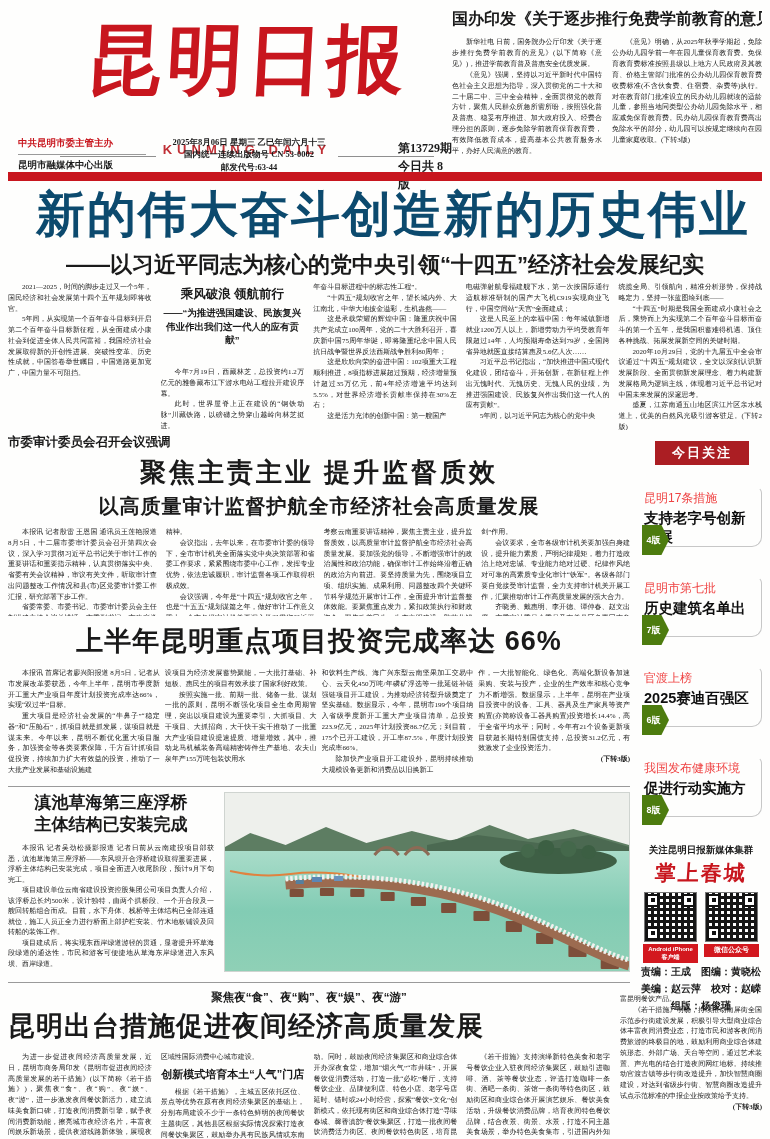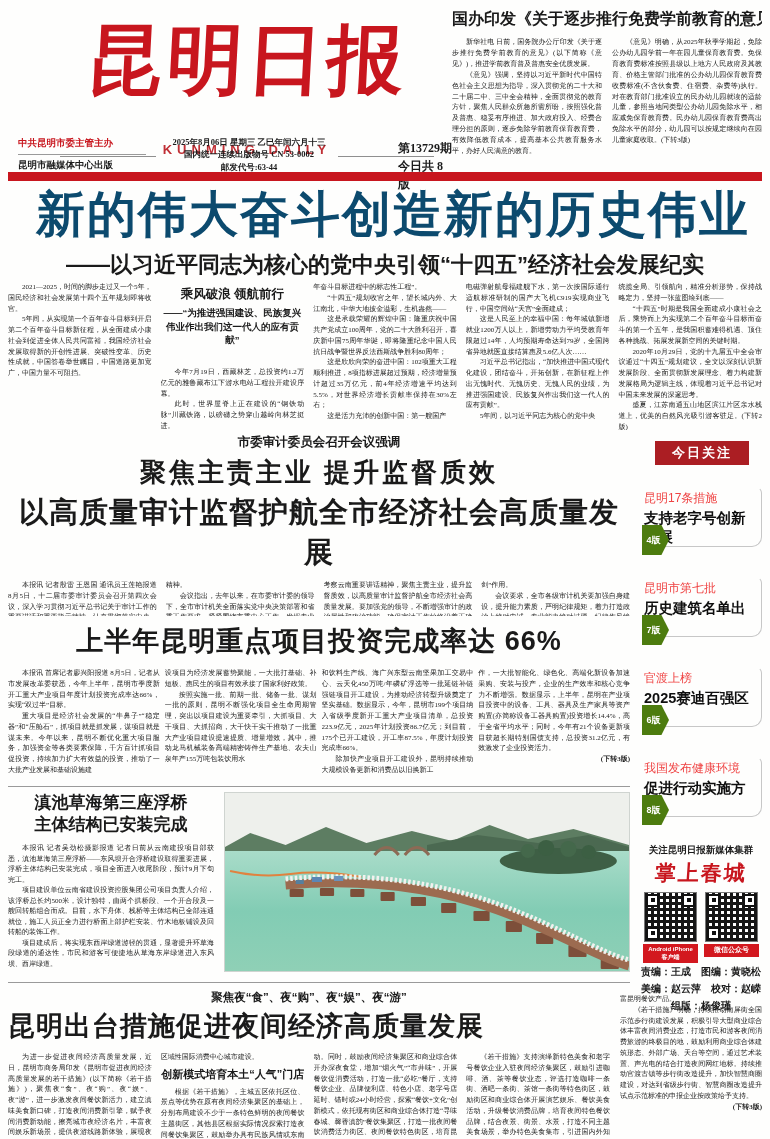--- a/index.html
+++ b/index.html
@@ -40,23 +40,23 @@
   #lead-headline { left:16px; top:188px; width:754px; text-align:center; font-size:49px; letter-spacing:2px; line-height:1.1; color:#0c4a6e; }
   #lead-subhead { left:8px; top:250px; width:754px; text-align:center; font-size:22px; }
   #lead-cols { left:8px; top:282px; width:754px; height:148px; display:flex; gap:9px; overflow:hidden; }
   .ncol { flex:1; font-size:7px; line-height:1.54; overflow:hidden; }
   #lead-inset { text-align:center; margin:3px 0 21px; }
   #lead-inset .t { font-size:12.5px; }
   #lead-inset .s { font-size:9.5px; font-weight:700; line-height:1.4; margin-top:2px; font-family:"Liberation Sans","DejaVu Sans",sans-serif; }
 
   
   #audit { left:8px; top:434px; width:622px; height:182px; overflow:hidden; }
-  #audit .kicker { text-align:center; font-size:12.5px; margin-bottom:4px; }
+  #audit .kicker { text-align:left; font-size:12.5px; margin-bottom:4px; }
   #audit .h1 { text-align:center; font-size:26px; letter-spacing:3px; }
-  #audit .h2 { text-align:center; font-size:29px; letter-spacing:1px; margin-top:3px; }
+  #audit .h2 { text-align:center; font-size:20px; letter-spacing:1px; margin-top:3px; }
   #audit .cols { display:flex; gap:9px; margin-top:7px; height:106px; overflow:hidden; }
 
   
   #sidebar { left:642px; top:441px; width:120px; }
   #sidebar .hdr { width:94px; margin:0 auto; background:#ab1e23; color:#fff; text-align:center; font-size:13px; letter-spacing:2px; padding:3px 0; }
   .sb-item { position:relative; height:74px; margin-top:16px; padding:9px 10px 0 2px; }
   .sb-item .frame { position:absolute; left:14px; right:0; top:6px; bottom:8px; border-right:1.5px solid #c7c7c7; border-bottom:1.5px solid #c7c7c7; border-radius:0 6px 10px 0; border-top:1.5px solid #c7c7c7; border-top-color:transparent; }
   .sb-item .l1 { font-size:12px; color:#ef4444; font-family:"Liberation Sans","DejaVu Sans",sans-serif; }
   .sb-item .l2 { font-size:14.5px; color:#0f0f0f; margin-top:2px; }
   .sb-item .badge { position:absolute; left:0; bottom:0; width:27px; height:30px; background:#4d7c0f; color:#fff; font-size:9px; font-weight:700; display:flex; align-items:center; justify-content:center; padding-right:4px; clip-path:polygon(0 0,72% 0,100% 50%,72% 100%,0 100%); font-family:"Liberation Sans","DejaVu Sans",sans-serif; }

